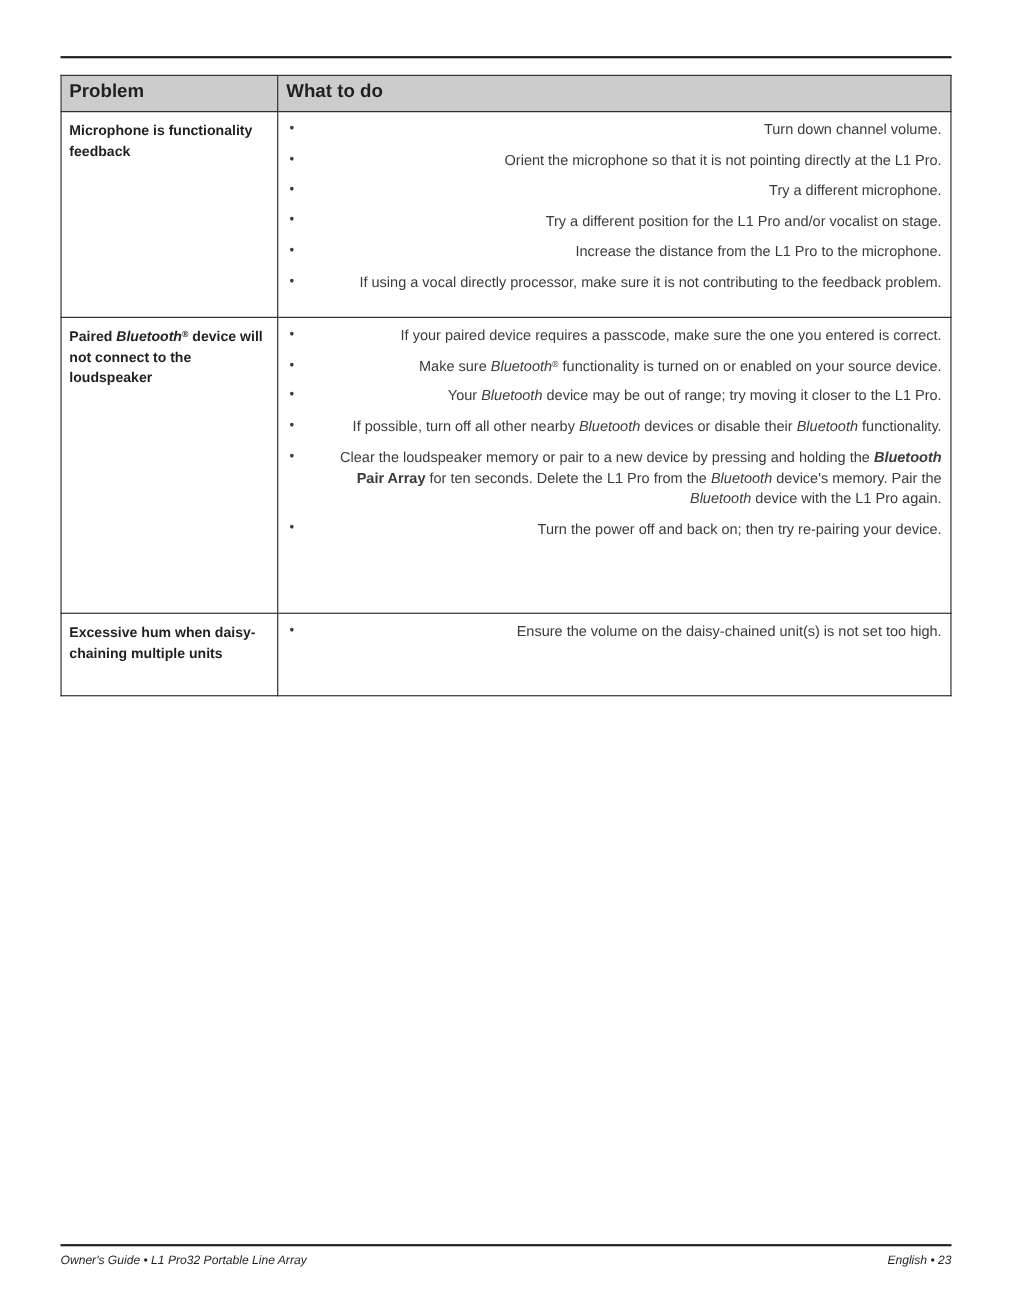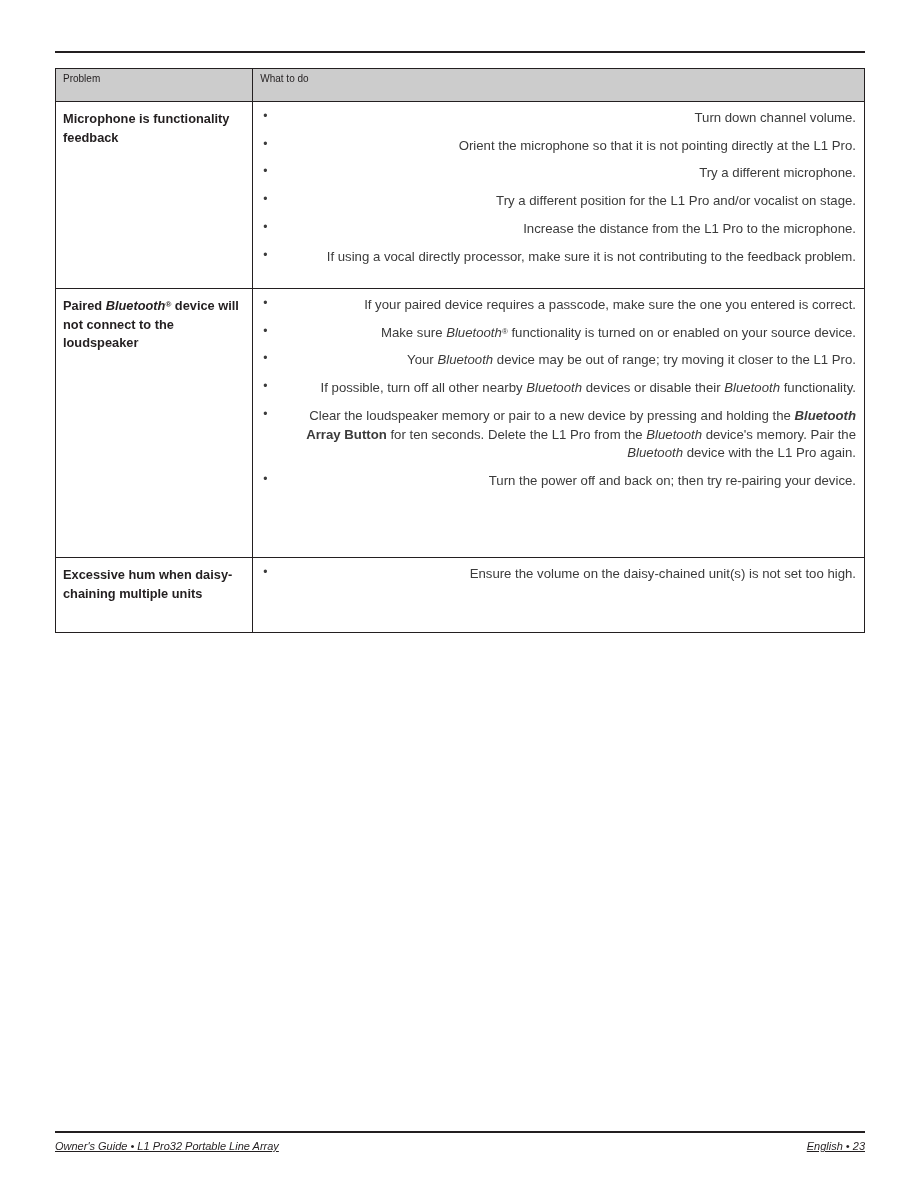--- a/index.html
+++ b/index.html
@@ -69,22 +69,22 @@
   }
   .troubleshoot-table th,
   .troubleshoot-table td {
     border: 1px solid #231f20;
     vertical-align: top;
     padding: 0;
   }
   .troubleshoot-table thead th {
     background: #cccccc;
     height: 26px;
-    font-size: 10px;
-    font-weight: normal;
+    font-size: 17px;
+    font-weight: bold;
     text-align: left;
     padding: 3px 0 3px 7px;
     line-height: 1.3;
     color: #231f20;
   }
   .col-problem { width: 197px; }
   .col-todo    { width: 611px; }
 
   td.problem-cell {
     padding: 8px 10px 8px 7px;
@@ -150,21 +150,20 @@
     left: 55px;
     top: 1138px;
     width: 810px;
     height: 16px;
     display: flex;
     align-items: center;
     justify-content: space-between;
     font-size: 11px;
     font-style: italic;
     color: #231f20;
-    text-decoration: underline;
   }
 </style>
 </head>
 <body>
 
 <div class="page">
 
   <div class="header-rule"></div>
 
   <table class="troubleshoot-table">
@@ -198,21 +197,21 @@
       <tr class="row-bt">
         <td class="problem-cell">
           <span><span class="b">Paired </span><span class="bt-bold">Bluetooth</span><span class="reg">®</span><span class="b"> device will not connect to the loudspeaker</span></span>
         </td>
         <td class="todo-cell">
           <ul class="todo-list">
             <li>If your paired device requires a passcode, make sure the one you entered is correct.</li>
             <li>Make sure <span class="bt">Bluetooth</span><span class="reg">®</span> functionality is turned on or enabled on your source device.</li>
             <li>Your <span class="bt">Bluetooth</span> device may be out of range; try moving it closer to the L1 Pro.</li>
             <li>If possible, turn off all other nearby <span class="bt">Bluetooth</span> devices or disable their <span class="bt">Bluetooth</span> functionality.</li>
-            <li>Clear the loudspeaker memory or pair to a new device by pressing and holding the <span class="bt-bold">Bluetooth</span><span class="b"> Array Button</span> for ten seconds. Delete the L1 Pro from the <span class="bt">Bluetooth</span> device's memory. Pair the <span class="bt">Bluetooth</span> device with the L1 Pro again.</li>
+            <li>Clear the loudspeaker memory or pair to a new device by pressing and holding the <span class="bt-bold">Bluetooth</span><span class="b"> Pair Array</span> for ten seconds. Delete the L1 Pro from the <span class="bt">Bluetooth</span> device's memory. Pair the <span class="bt">Bluetooth</span> device with the L1 Pro again.</li>
             <li>Turn the power off and back on; then try re-pairing your device.</li>
           </ul>
         </td>
       </tr>
 
       <tr class="row-hum">
         <td class="problem-cell">
           <span>Excessive hum when daisy-chaining multiple units</span>
         </td>
         <td class="todo-cell">

